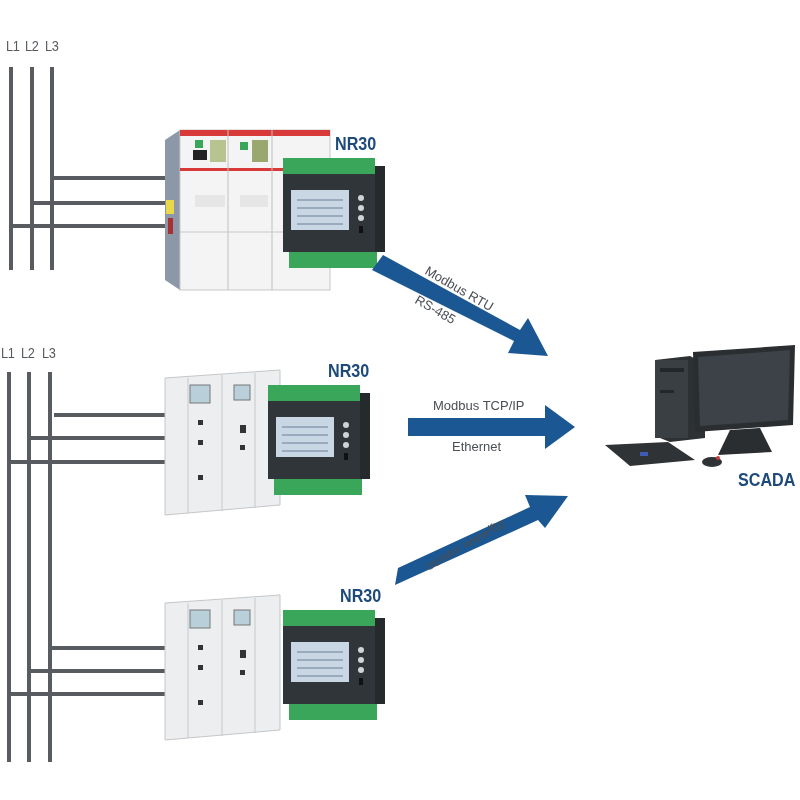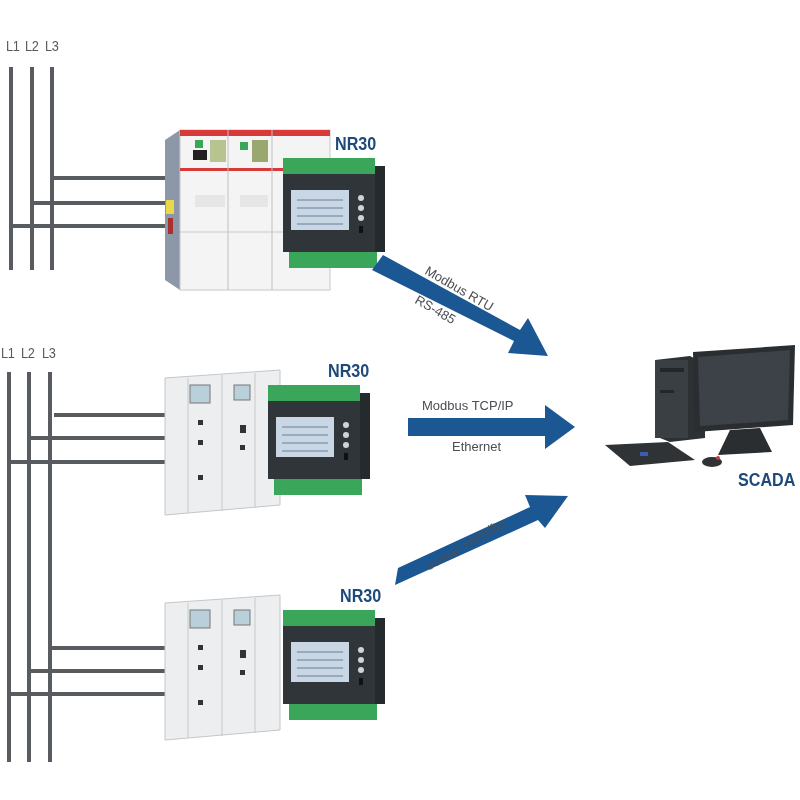--- a/index.html
+++ b/index.html
@@ -117,21 +117,21 @@
 <div class="device-label" style="left:340px;top:585px;">NR30</div>
 
 <svg width="800" height="800">
   <polygon fill="#1b5792" points="372,270 383,255 520,330 528,318 548,356 508,353 514,341"></polygon>
   <polygon fill="#1b5792" points="408,418 545,418 545,405 575,427 545,449 545,436 408,436"></polygon>
   <polygon fill="#1b5792" points="395,585 398,568 530,507 525,495 568,496 545,528 538,520"></polygon>
 </svg>
 
 <div class="conn-label" style="left:430px;top:263px;transform:rotate(30deg);">Modbus RTU</div>
 <div class="conn-label" style="left:420px;top:292px;transform:rotate(30deg);">RS-485</div>
-<div class="conn-label" style="left:422px;top:398px;">Modbus TCP/IP</div>
+<div class="conn-label" style="left:433px;top:398px;">Modbus TCP/IP</div>
 <div class="conn-label" style="left:452px;top:439px;text-align:center;">Ethernet</div>
 <div class="conn-label" style="left:423px;top:560px;transform:rotate(-30deg);">serwer www/ftp</div>
 
 <svg width="800" height="800">
   <g>
     <polygon points="655,360 690,356 705,364 705,438 670,442 655,436" fill="#2d3134"></polygon>
     <rect x="655" y="360" width="33" height="78" fill="#3a3f43"></rect>
     <rect x="660" y="368" width="24" height="4" fill="#23272a"></rect>
     <rect x="660" y="390" width="14" height="3" fill="#23272a"></rect>
   </g>

